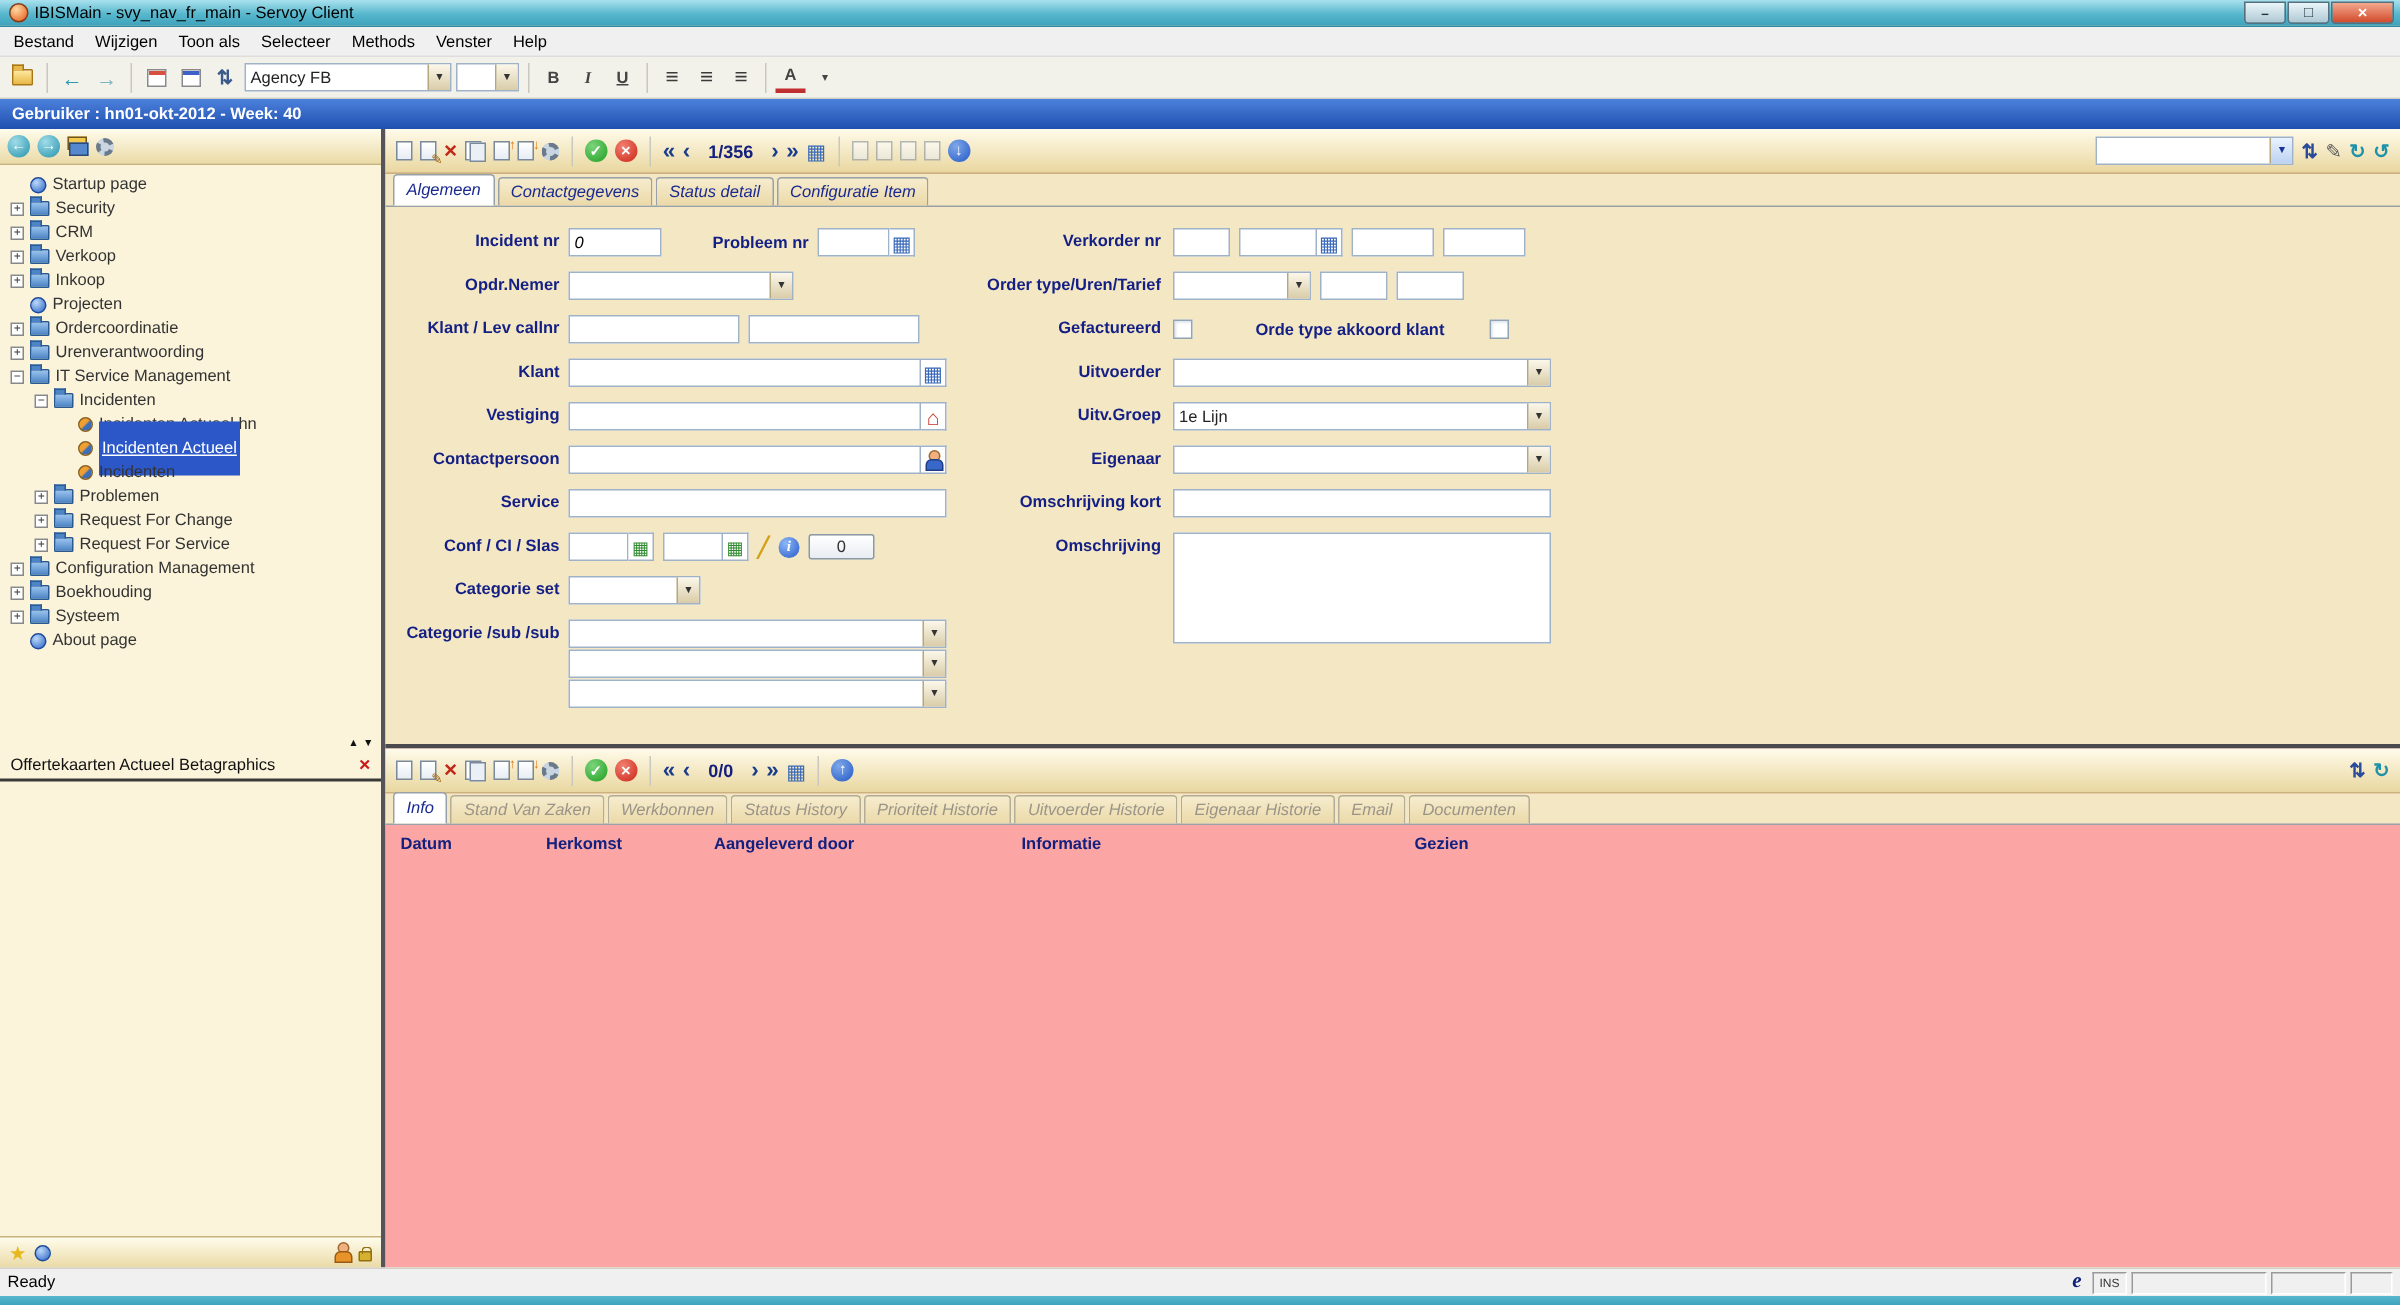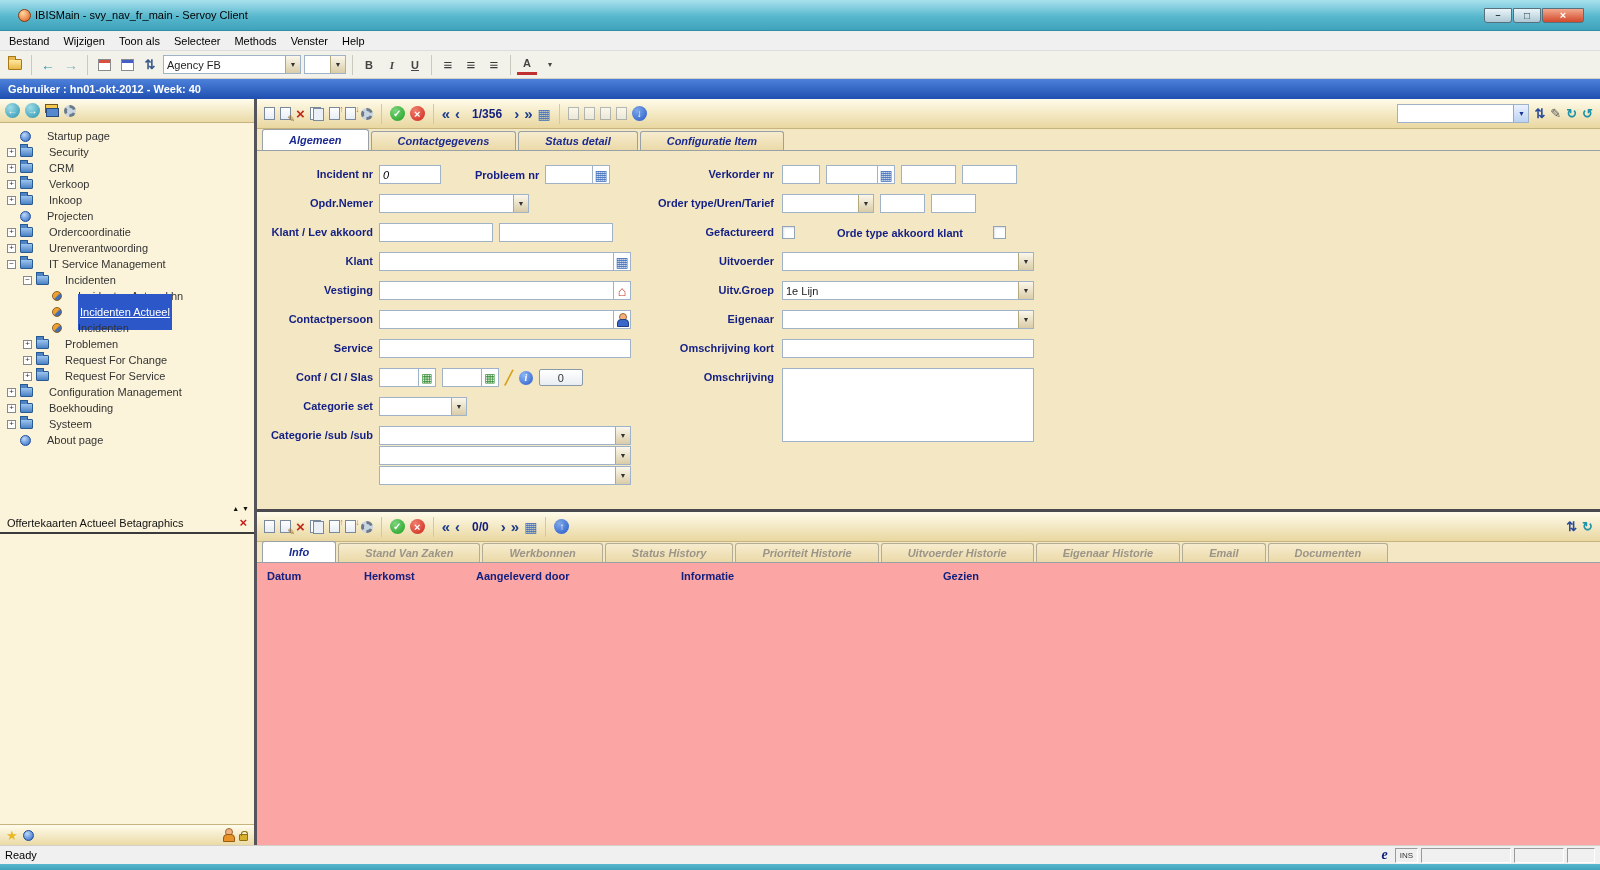--- a/index.html
+++ b/index.html
@@ -1,20 +1,20 @@
 <!DOCTYPE html>
 <html><head>
 <meta charset="utf-8">
 <style>
   *{box-sizing:border-box;margin:0;padding:0}
   html,body{width:1600px;height:870px;overflow:hidden}
   body{font-family:"Liberation Sans",sans-serif;font-size:11px;color:#222;background:#F4E7C3;display:flex;flex-direction:column}
 
   
-  .titlebar{height:31px;background:linear-gradient(#A9E1ED,#57B7CD 55%,#3FA3BC);display:flex;align-items:center;padding:0 16px;border-bottom:1px solid #2E8CA4;flex:0 0 auto}
+  .titlebar{height:18px;background:linear-gradient(#A9E1ED,#57B7CD 55%,#3FA3BC);display:flex;align-items:center;padding:0 4px;border-bottom:1px solid #2E8CA4;flex:0 0 auto}
   .app-icon{width:13px;height:13px;border-radius:50%;background:radial-gradient(circle at 35% 30%,#FFD9A0,#E2571B);border:1px solid #8A3A10;margin:0 4px 0 2px}
   .title-text{flex:1;color:#000}
   .winbtns{display:flex;gap:1px}
   .winbtn{width:28px;height:15px;border:1px solid #57707E;border-radius:0 0 3px 3px;background:linear-gradient(#EAF5F9,#AFC8D4);display:flex;align-items:center;justify-content:center;font-size:9px;color:#23323E}
   .winbtn.min::before{content:"–";font-weight:bold}
   .winbtn.max::before{content:"□";font-size:10px}
   .winbtn.close{width:42px;background:linear-gradient(#F3A98E,#D2492A);color:#fff}
   .winbtn.close::before{content:"×";font-weight:bold;font-size:11px}
 
   .menubar{height:20px;background:#F0F0F0;border-bottom:1px solid #DDD;display:flex;align-items:center;padding-left:2px;flex:0 0 auto}
@@ -41,38 +41,38 @@
   .sidebar{width:257px;flex:0 0 auto;display:flex;flex-direction:column;background:#FBF4DB;border-right:3px solid #54545A}
   .side-toolbar{height:24px;background:linear-gradient(#FFFCEC,#EADAA6);border-bottom:1px solid #C6B37E;display:flex;align-items:center;gap:5px;padding:0 5px;flex:0 0 auto}
   .tree{height:380px;overflow:hidden;padding-top:5px;flex:0 0 auto}
   .tree-row{display:flex;align-items:center;height:16px;padding-left:7px;color:#333;cursor:default}
   .tree-row.lvl1{padding-left:23px}
   .tree-row.lvl2{padding-left:39px}
   .expander{width:9px;height:9px;flex:0 0 auto;border:1px solid #888;background:#fff;display:flex;align-items:center;justify-content:center;font-size:8px;line-height:1;color:#333;margin-right:4px}
   .expander.plus::before{content:"+"}
   .expander.minus::before{content:"−"}
   .exp-sp{width:13px;flex:0 0 auto}
-  .tlabel{margin-left:16px;white-space:nowrap}
+  .tlabel{margin-left:4px;white-space:nowrap}
   .tree-row.selected .tlabel{background:#2B57C8;color:#fff;text-decoration:underline;padding:12px 2px}
 
   .splitter-strip{height:10px;display:flex;justify-content:flex-end;align-items:center;gap:3px;padding-right:5px;flex:0 0 auto}
   .mini-arrow{font-size:7px;color:#111;line-height:1}
   .panel-header{height:21px;display:flex;align-items:center;padding:0 7px;border-bottom:2px solid #3A3A3A;flex:0 0 auto}
   .panel-title{flex:1;color:#111}
   .close-red{color:#C81818;font-weight:bold;font-size:13px;line-height:1}
   .close-red::before{content:"×"}
   .side-fill{flex:1}
   .side-bottombar{height:21px;background:linear-gradient(#FFFCEC,#EADAA6);border-top:1px solid #C6B37E;display:flex;align-items:center;gap:5px;padding:0 6px;flex:0 0 auto}
   .flex-sp{flex:1}
 
   .main{flex:1;display:flex;flex-direction:column;min-width:0;background:#fca5a5}
   .rec-toolbar{height:30px;background:linear-gradient(#FFFBEA,#E9D7A0);border-bottom:1px solid #C6B37E;display:flex;align-items:center;gap:5px;padding:0 7px;flex:0 0 auto}
   .counter{font-weight:bold;color:#14207E;margin:0 7px;font-size:12px}
   .tabstrip{height:22px;display:flex;align-items:flex-end;padding-left:5px;border-bottom:1px solid #98A0A8;background:#F4E7C3;flex:0 0 auto}
-  .tab{height:19px;display:flex;align-items:center;padding:0 26px;margin-right:2px;border:1px solid #98A0A8;border-bottom:none;border-radius:3px 3px 0 0;font-weight:bold;font-style:italic;color:#1A2A90;background:linear-gradient(#F6ECCE,#EBD9A8);cursor:default;white-space:nowrap}
+  .tab{height:19px;display:flex;align-items:center;padding:0 8px;margin-right:2px;border:1px solid #98A0A8;border-bottom:none;border-radius:3px 3px 0 0;font-weight:normal;font-style:italic;color:#1A2A90;background:linear-gradient(#F6ECCE,#EBD9A8);cursor:default;white-space:nowrap}
   .tab.active{background:#FFFFFF;height:21px}
   .tab.disabled{color:#9B9589;border-color:#B3AC96}
 
   .form-area{position:relative;height:358px;flex:0 0 auto;background:#F4E7C3}
   .h-splitter{height:3px;background:#4A4A4E;flex:0 0 auto}
   .fcol{position:absolute;top:14px}
   .col-left{left:8px;width:375px}
   .col-right{left:385px;width:700px}
   .frow{display:flex;align-items:center;height:19px;margin-bottom:10px}
   .frow.top{align-items:flex-start;height:auto}
@@ -452,21 +452,21 @@
           </span>
         </div>
         <div class="frow">
           <span class="flabel">Opdr.Nemer</span>
           <span class="combo w150">
               <span class="ctext"></span>
               <span class="carrow">▼</span>
             </span>
         </div>
         <div class="frow">
-          <span class="flabel">Klant / Lev akkoord</span>
+          <span class="flabel">Klant / Lev callnr</span>
           <input class="fld w114" style="">
           <input class="fld w114" style="">
         </div>
         <div class="frow">
           <span class="flabel">Klant</span>
           <span class="fgroup">
             <input class="fld w235" value="" style="">
             <span class="lookup-btn g-grid"></span>
           </span>
         </div>

